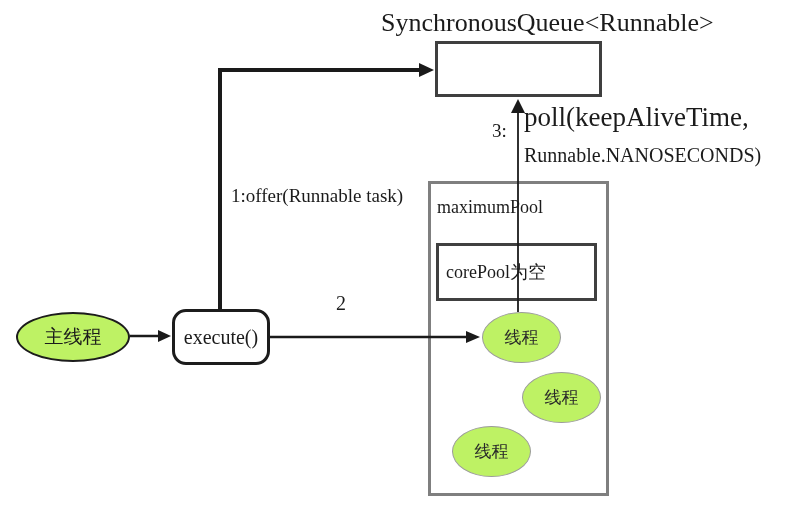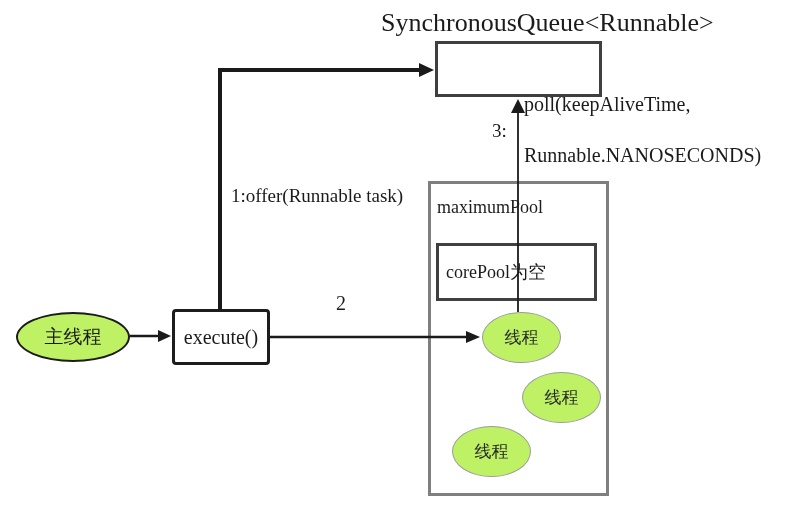--- a/index.html
+++ b/index.html
@@ -36,21 +36,21 @@
     left: 435px; top: 41px;
     width: 167px; height: 56px;
     border: 3px solid #3f3f3f;
     background: #ffffff;
     z-index: 2;
   }
 
   .offer-label { left: 231px; top: 141px; font-size: 19px; margin-top: 44px; }
   .step2-label { left: 336px; top: 292px; font-size: 20px; }
   .step3-label { left: 492px; top: 120px; font-size: 19px; }
-  .poll-line1  { left: 524px; top: 93px; font-size: 20px; }
+  .poll-line1  { left: 524px; top: 102px; font-size: 27px; }
   .poll-line2  { left: 524px; top: 144px; font-size: 20px; }
 
   .pool-box {
     position: absolute;
     left: 428px; top: 181px;
     width: 181px; height: 315px;
     border: 3px solid #7f7f7f;
     background: #ffffff;
     z-index: 1;
   }
@@ -98,21 +98,21 @@
     border: 2.5px solid #1c1c1c;
     font-size: 19px;
     z-index: 3;
   }
 
   .execute-box {
     position: absolute;
     left: 172px; top: 309px;
     width: 98px; height: 56px;
     border: 3px solid #1c1c1c;
-    border-radius: 4px;
+    border-radius: 14px;
     background: #ffffff;
     display: flex;
     align-items: center;
     justify-content: center;
     font-size: 20px;
     z-index: 3;
   }
 </style>
 </head>
 <body>

